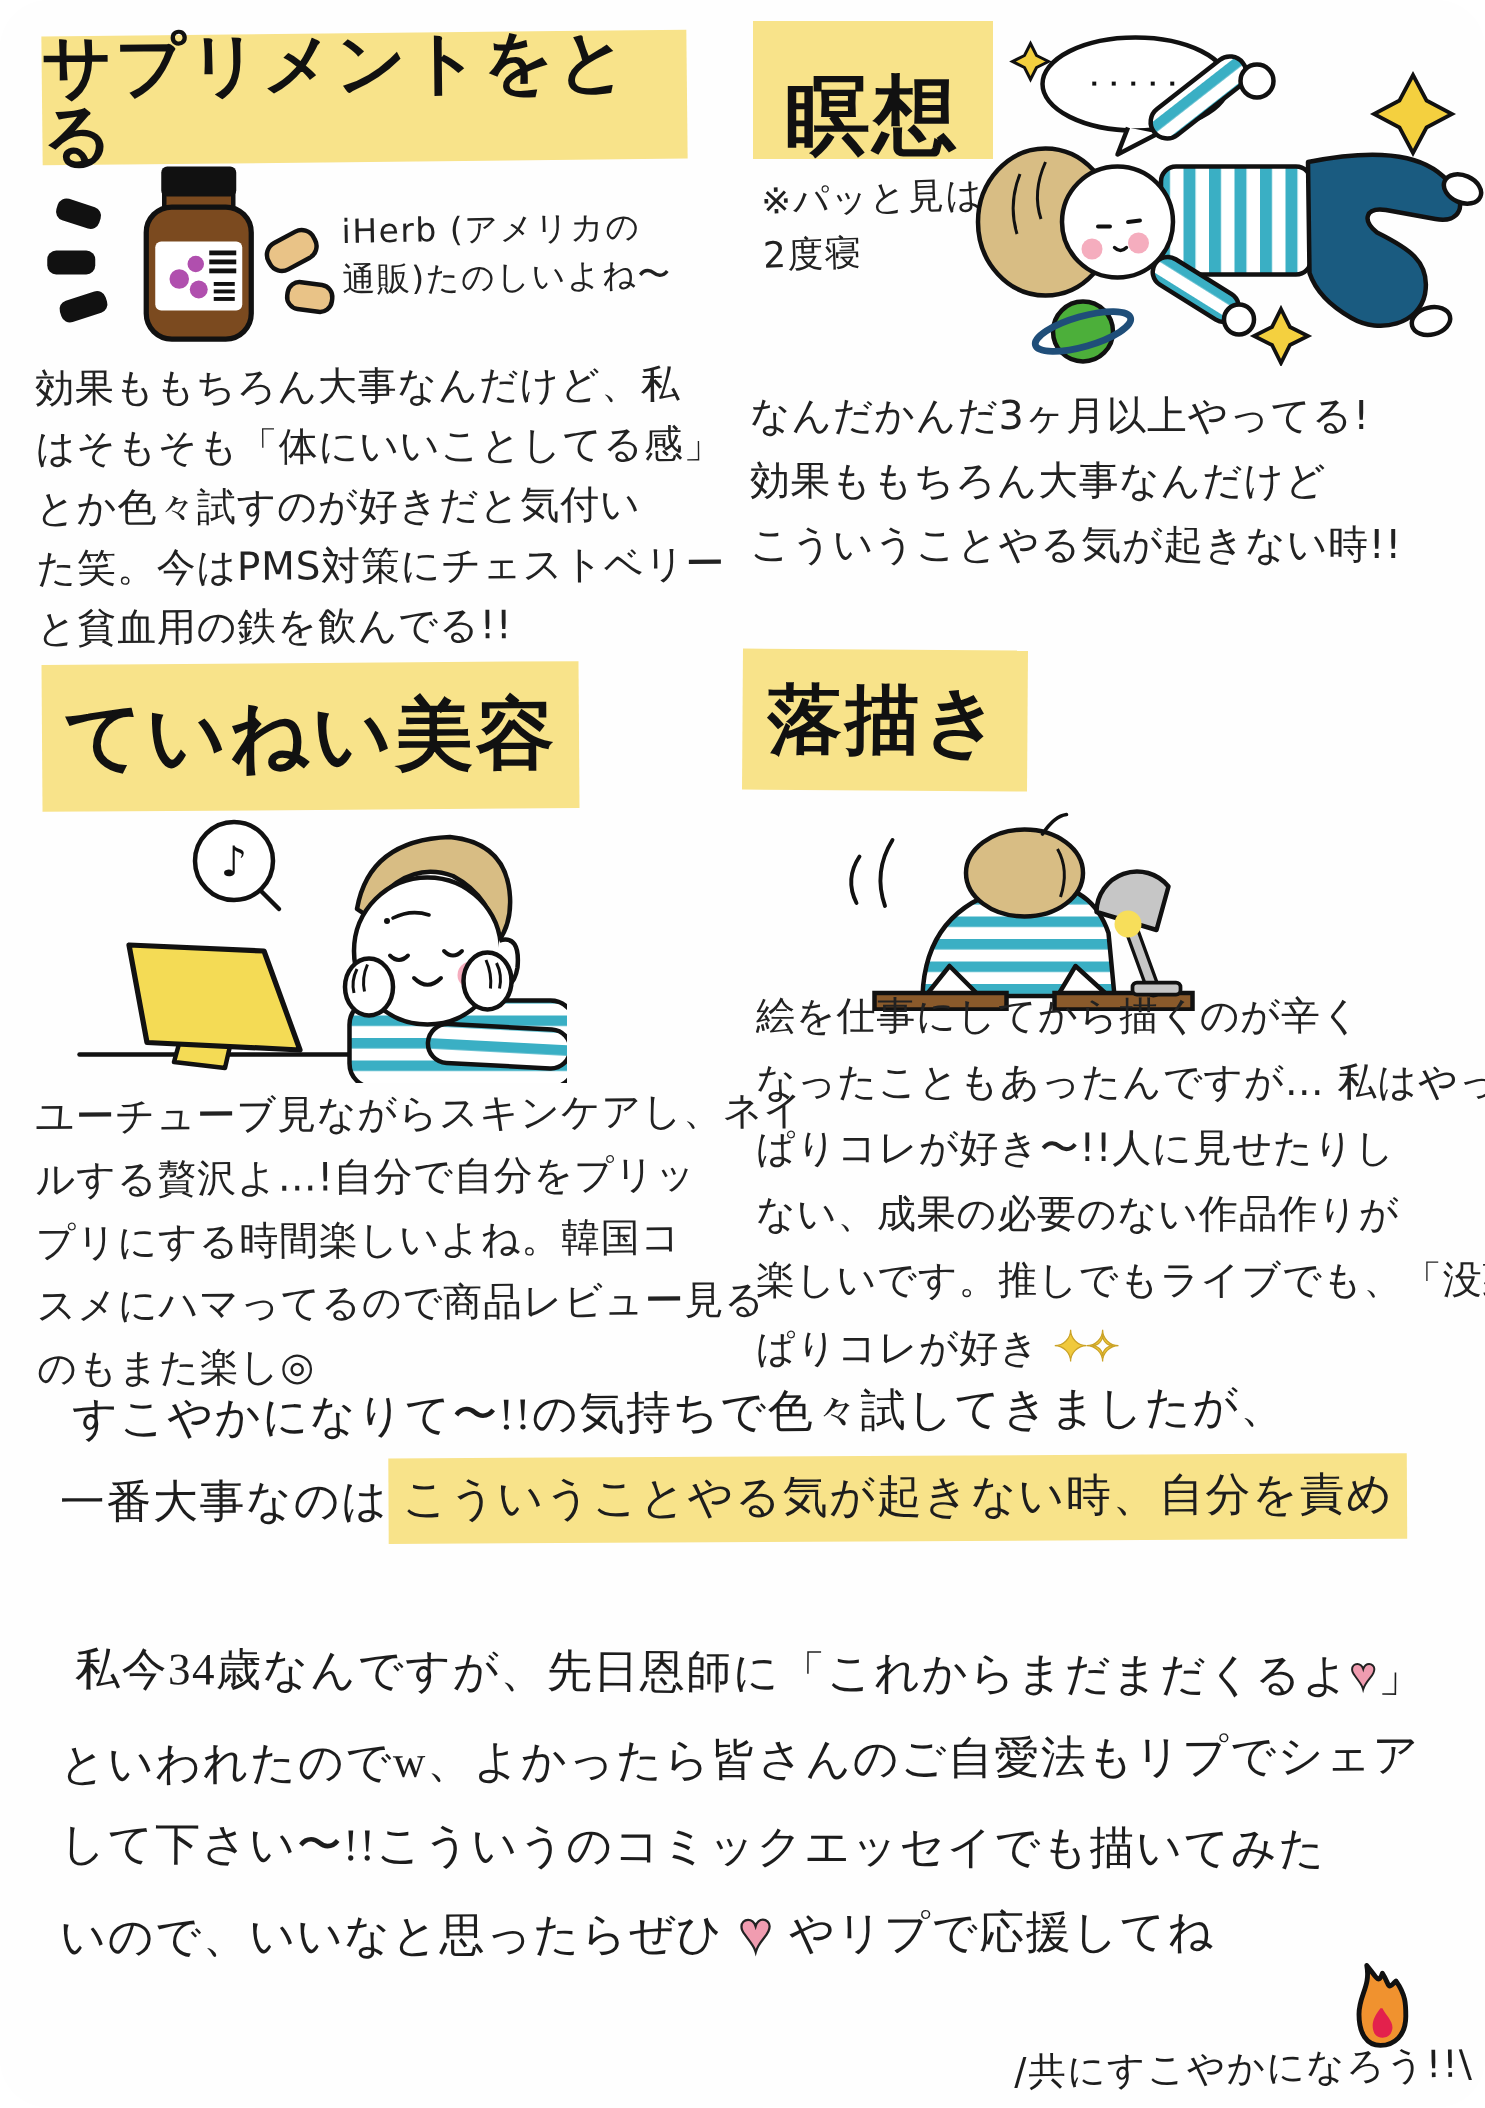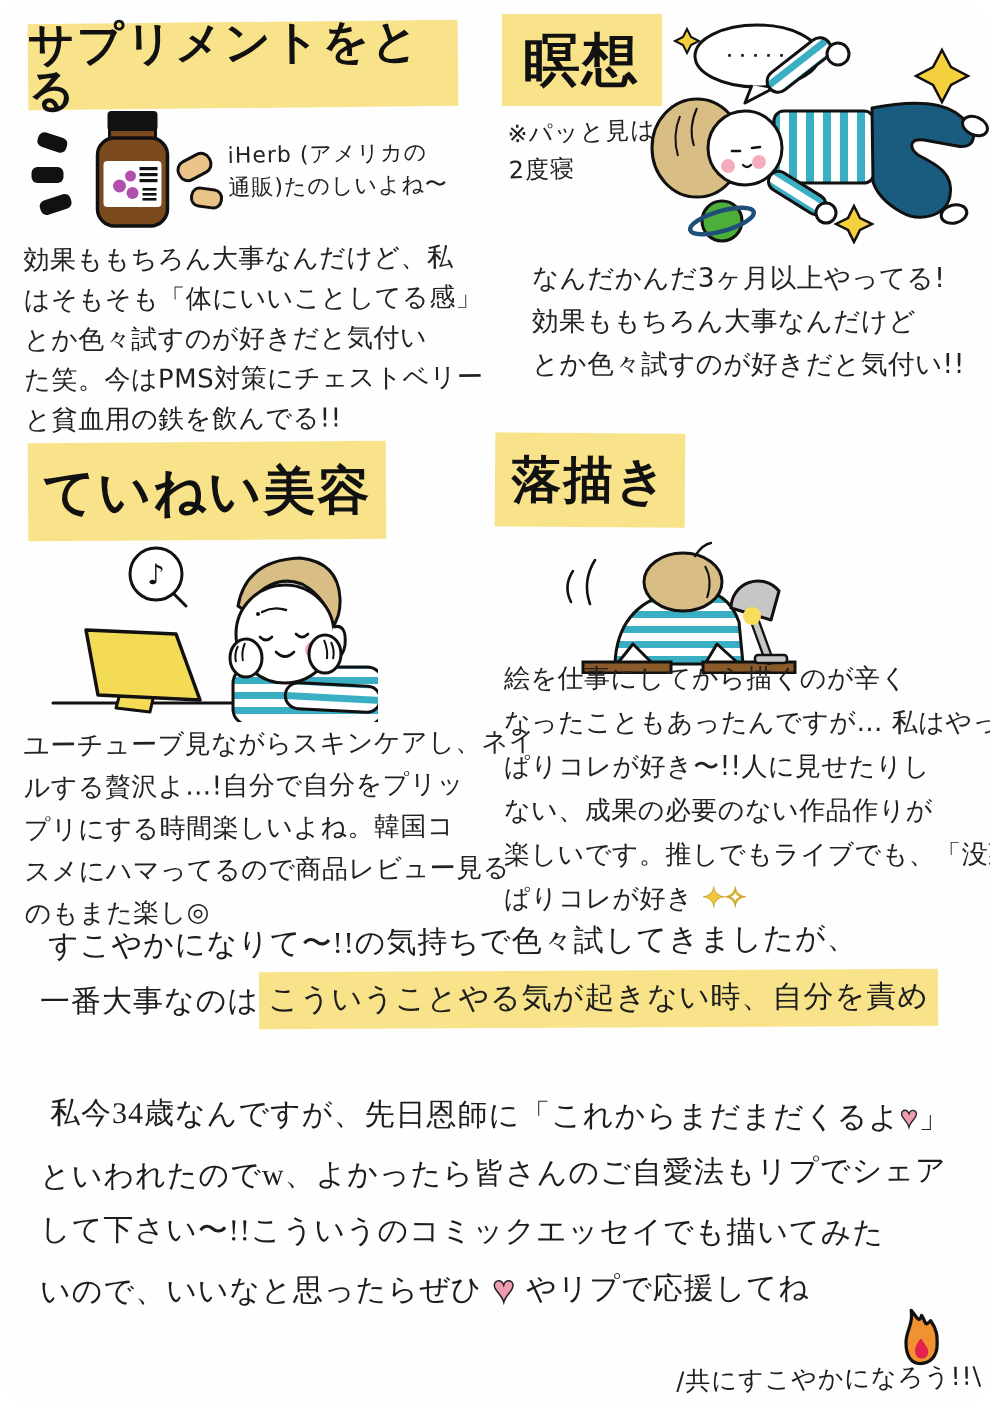--- a/index.html
+++ b/index.html
@@ -68,21 +68,21 @@
   </div>
 
   <div class="abs body-text" style="left:24px;top:238px;line-height:40px;transform:rotate(-0.4deg);">
     <div>効果ももちろん大事なんだけど、私</div>
     <div>はそもそも「体にいいことしてる感」</div>
     <div>とか色々試すのが好きだと気付い</div>
     <div>た笑。今はPMS対策にチェストベリー</div>
     <div>と貧血用の鉄を飲んでる!!</div>
   </div>
 
-  <div class="abs title-box" style="left:502px;top:14px;width:160px;height:92px;font-size:56px;">
+  <div class="abs title-box" style="left:502px;top:14px;width:160px;height:92px;font-size:56px;align-items:flex-end;">
     <span>瞑想</span>
   </div>
 
   <div class="abs note" style="left:508px;top:114px;transform:rotate(-2deg);">
     <div>※パッと見は</div>
     <div>2度寝</div>
   </div>
 
   <svg class="abs" style="left:602px;top:16px;" width="388" height="228" viewBox="0 0 388 228">
     <defs>
@@ -125,24 +125,24 @@
     <g>
       <polygon points="340,34 349,51 366,60 349,69 340,86 331,69 314,60 331,51" fill="#F4D03F" stroke="#111" stroke-width="2.5"></polygon>
       <polygon points="252,190 258,202 270,208 258,214 252,226 246,214 234,208 246,202" fill="#F4D03F" stroke="#111" stroke-width="2.5"></polygon>
     </g>
     <g>
       <circle cx="120" cy="205" r="20" fill="#4CAF3A" stroke="#111" stroke-width="3"></circle>
       <ellipse cx="120" cy="205" rx="33" ry="10" fill="none" stroke="#1F4E79" stroke-width="4.5" transform="rotate(-16 120 205)"></ellipse>
     </g>
   </svg>
 
-  <div class="abs body-text" style="left:532px;top:256px;line-height:43px;font-size:26.5px;">
+  <div class="abs body-text" style="left:500px;top:256px;line-height:43px;font-size:26.5px;">
     <div>なんだかんだ3ヶ月以上やってる!</div>
     <div>効果ももちろん大事なんだけど</div>
-    <div>とか色々試すのが好きだと気付い!!</div>
+    <div>こういうことやる気が起きない時!!</div>
   </div>
 
   <div class="abs title-box" style="left:28px;top:442px;width:358px;height:98px;font-size:52px;transform:rotate(-0.4deg);">
     <span>ていねい美容</span>
   </div>
 
   <svg class="abs" style="left:48px;top:542px;" width="330" height="180" viewBox="0 0 330 180">
     <path d="M5,161 L318,161" stroke="#111" stroke-width="3" stroke-linecap="round"></path>
     <g>
       <polygon points="78,130 112,126 102,170 68,166" fill="#F4DB55" stroke="#111" stroke-width="3" stroke-linejoin="round"></polygon>

